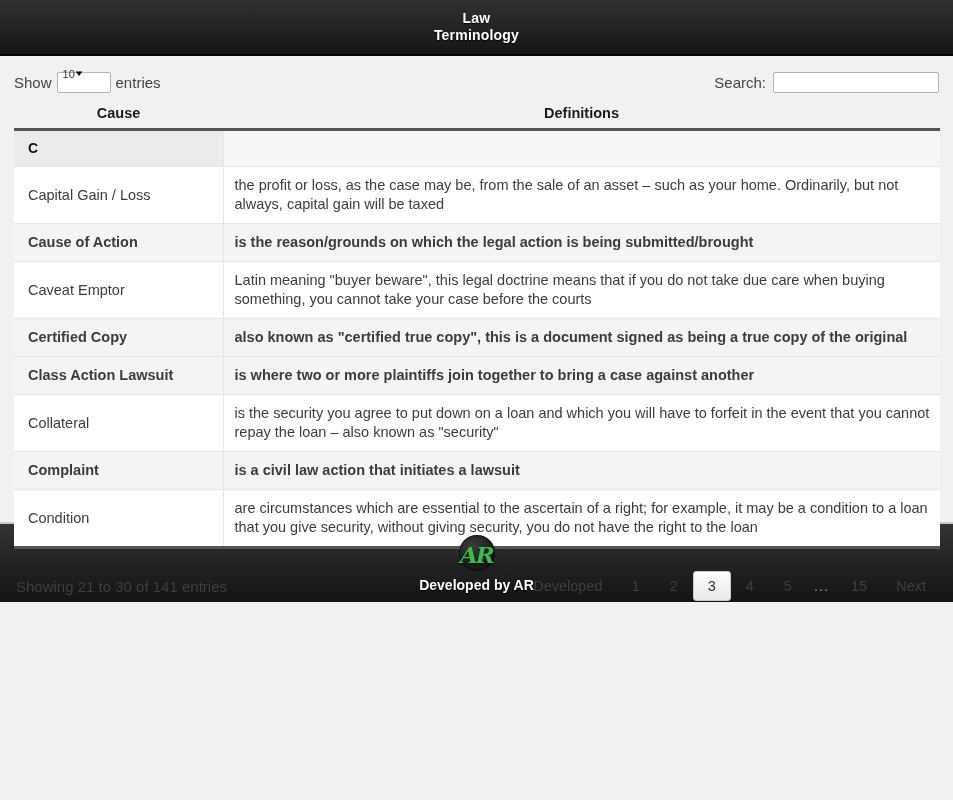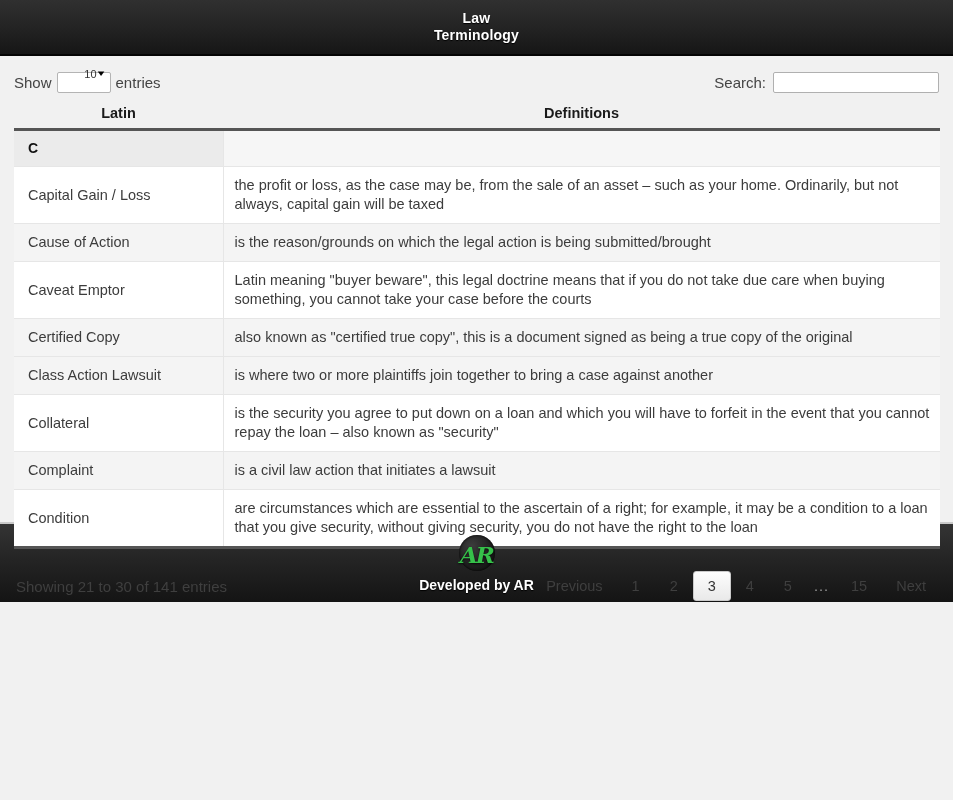--- a/index.html
+++ b/index.html
@@ -65,21 +65,21 @@
     color: #333;
     background: #ffffff;
     border: 1px solid #b4b4b4;
     border-radius: 2px;
     padding: 1px 2px 18px 5px;
     height: 20px;
     width: 54px;
     box-sizing: border-box;
     display: flex;
     align-items: center;
-    justify-content: flex-end;
+    justify-content: flex-start;
     cursor: pointer;
   }
   .length-select .caret {
     font-size: 8px;
     color: #000;
     line-height: 1;
     transform: scaleX(1.4);
     margin-right: 3px;
   }
   .search-control {
@@ -130,21 +130,21 @@
     line-height: 19px;
     border-bottom: 1px solid #e6e6e6;
   }
   table.dt td.word-cell {
     width: 189px;
     border-right: 1px solid #e6e6e6;
     padding-left: 14px;
     padding-right: 6px;
   }
   tr.row-odd td  { background: #ffffff; }
-  tr.row-even td { background: #f4f4f4; }
+  tr.row-even td { background: #f4f4f4; font-weight: bold; }
   tr.group-row td {
     font-weight: bold;
     color: #111111;
     font-size: 14px;
     padding-top: 8px;
     padding-bottom: 8px;
   }
   tr.group-row td.word-cell { background: #ebebeb; }
   tr.group-row td.def-cell  { background: #f6f6f6; }
   tr.last-row td { border-bottom: 3px solid #555555; }
@@ -260,21 +260,21 @@
     <div class="search-control">
       <span>Search:</span>
       <input class="search-input" type="text" placeholder="" style="">
     </div>
   </div>
 
   <div class="table-wrap">
     <table class="dt">
       <thead>
         <tr>
-          <th class="col-word">Latin</th>
+          <th class="col-word">Cause</th>
           <th class="col-def">Definitions</th>
         </tr>
       </thead>
       <tbody>
 
         <tr class="group-row">
           <td class="word-cell">C</td>
           <td class="def-cell"></td>
         </tr>
 
@@ -320,21 +320,21 @@
         </tr>
 
       </tbody>
     </table>
   </div>
 
   <div class="bottom-bar">
     <div class="dt-info">Showing 21 to 30 of 141 entries</div>
 
     <div class="paginate">
-      <div class="page-btn">Previous</div>
+      <div class="page-btn">Developed</div>
       <div class="page-btn num">1</div>
       <div class="page-btn num">2</div>
       <div class="page-btn num current">3</div>
       <div class="page-btn num">4</div>
       <div class="page-btn num">5</div>
       <div class="page-btn ellipsis">...</div>
       <div class="page-btn num">15</div>
       <div class="page-btn">Next</div>
     </div>
   </div>

